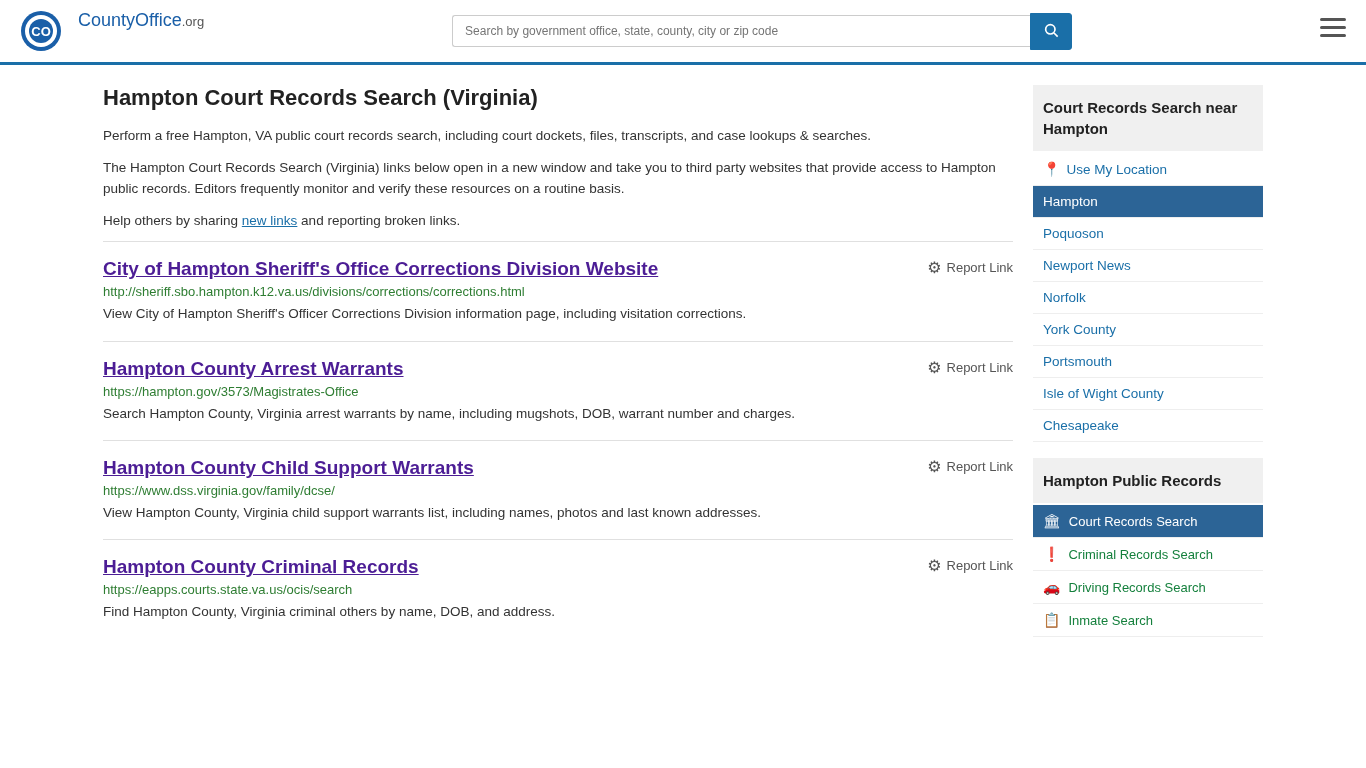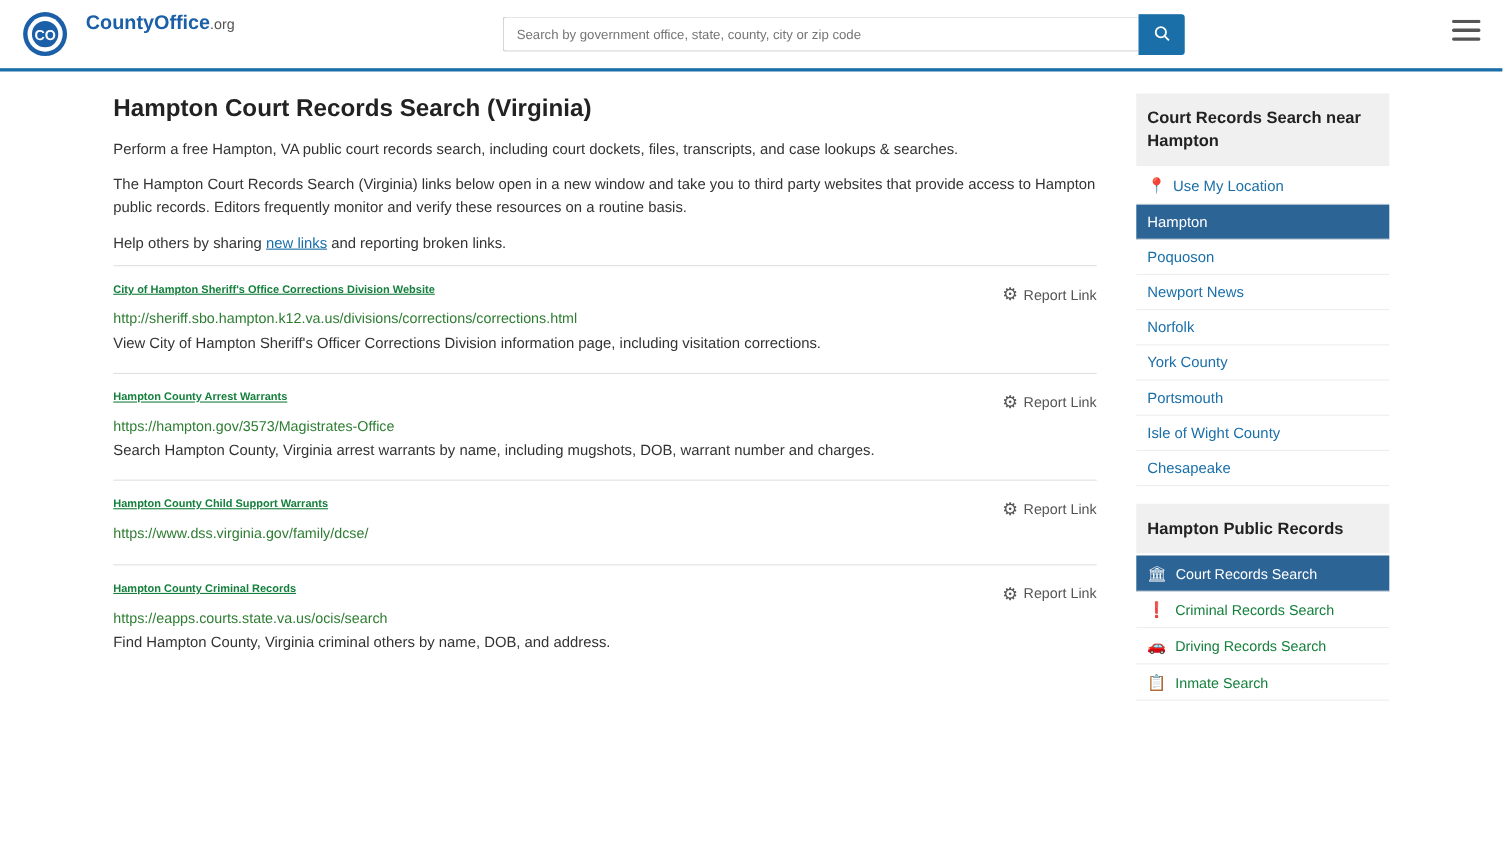--- a/index.html
+++ b/index.html
@@ -53,21 +53,21 @@
       cursor: pointer;
       color: #555;
     }
 
     
     #main-container {
       max-width: 1200px;
       margin: 0 auto;
       padding: 20px 20px;
       display: flex;
-      gap: 36px;
+      gap: 20px;
     }
 
     
     #content {
       flex: 1;
     }
     #page-title {
       font-size: 22px;
       font-weight: bold;
       color: #222;
@@ -103,23 +103,23 @@
       border-top: 1px solid #e0e0e0;
       padding: 16px 0;
     }
     .record-header {
       display: flex;
       align-items: flex-start;
       justify-content: space-between;
       margin-bottom: 4px;
     }
     .record-title {
-      font-size: 10px;
+      font-size: 19px;
       font-weight: bold;
-      color: #15803d;
+      color: #4c1d95;
       text-decoration: underline;
       cursor: pointer;
     }
     .report-link {
       display: flex;
       align-items: center;
       gap: 5px;
       font-size: 13px;
       color: #555;
       cursor: pointer;
@@ -207,21 +207,21 @@
 <div id="header">
   <div id="logo-area">
 
     <svg id="logo-icon" viewBox="0 0 42 42" xmlns="http://www.w3.org/2000/svg">
       <circle cx="21" cy="21" r="20" fill="#1a5fa8"></circle>
       <circle cx="21" cy="21" r="16" fill="#fff"></circle>
       <circle cx="21" cy="21" r="12" fill="#1a5fa8"></circle>
       <text x="21" y="26" text-anchor="middle" fill="#fff" font-size="13" font-weight="bold" font-family="Arial">CO</text>
     </svg>
     <div>
-      <span style="color:#1a5fa8;font-size:18px;font-weight:bold;">CountyOffice</span><span style="color:#555;font-size:13px;">.org</span>
+      <span style="color:#1a5fa8;font-size:18px;font-weight:normal;">CountyOffice</span><span style="color:#555;font-size:13px;">.org</span>
     </div>
   </div>
 
   <div id="search-area">
     <input type="text" id="search-input" placeholder="Search by government office, state, county, city or zip code" style="">
     <button id="search-button">
       <svg width="16" height="16" viewBox="0 0 24 24" fill="none" stroke="white" stroke-width="2.5">
         <circle cx="11" cy="11" r="7"></circle>
         <line x1="16.5" y1="16.5" x2="22" y2="22"></line>
       </svg>
@@ -277,20 +277,21 @@
 
       <div class="record-item">
         <div class="record-header">
           <a class="record-title" href="#">Hampton County Child Support Warrants</a>
           <div class="report-link">
             <span class="report-icon">⚙</span>
             <span>Report Link</span>
           </div>
         </div>
         <div class="record-url">https://www.dss.virginia.gov/family/dcse/</div>
+        <div class="record-desc">View Hampton County, Virginia child support warrants list, including names, photos and last known addresses.</div>
       </div>
 
       <div class="record-item">
         <div class="record-header">
           <a class="record-title" href="#">Hampton County Criminal Records</a>
           <div class="report-link">
             <span class="report-icon">⚙</span>
             <span>Report Link</span>
           </div>
         </div>

